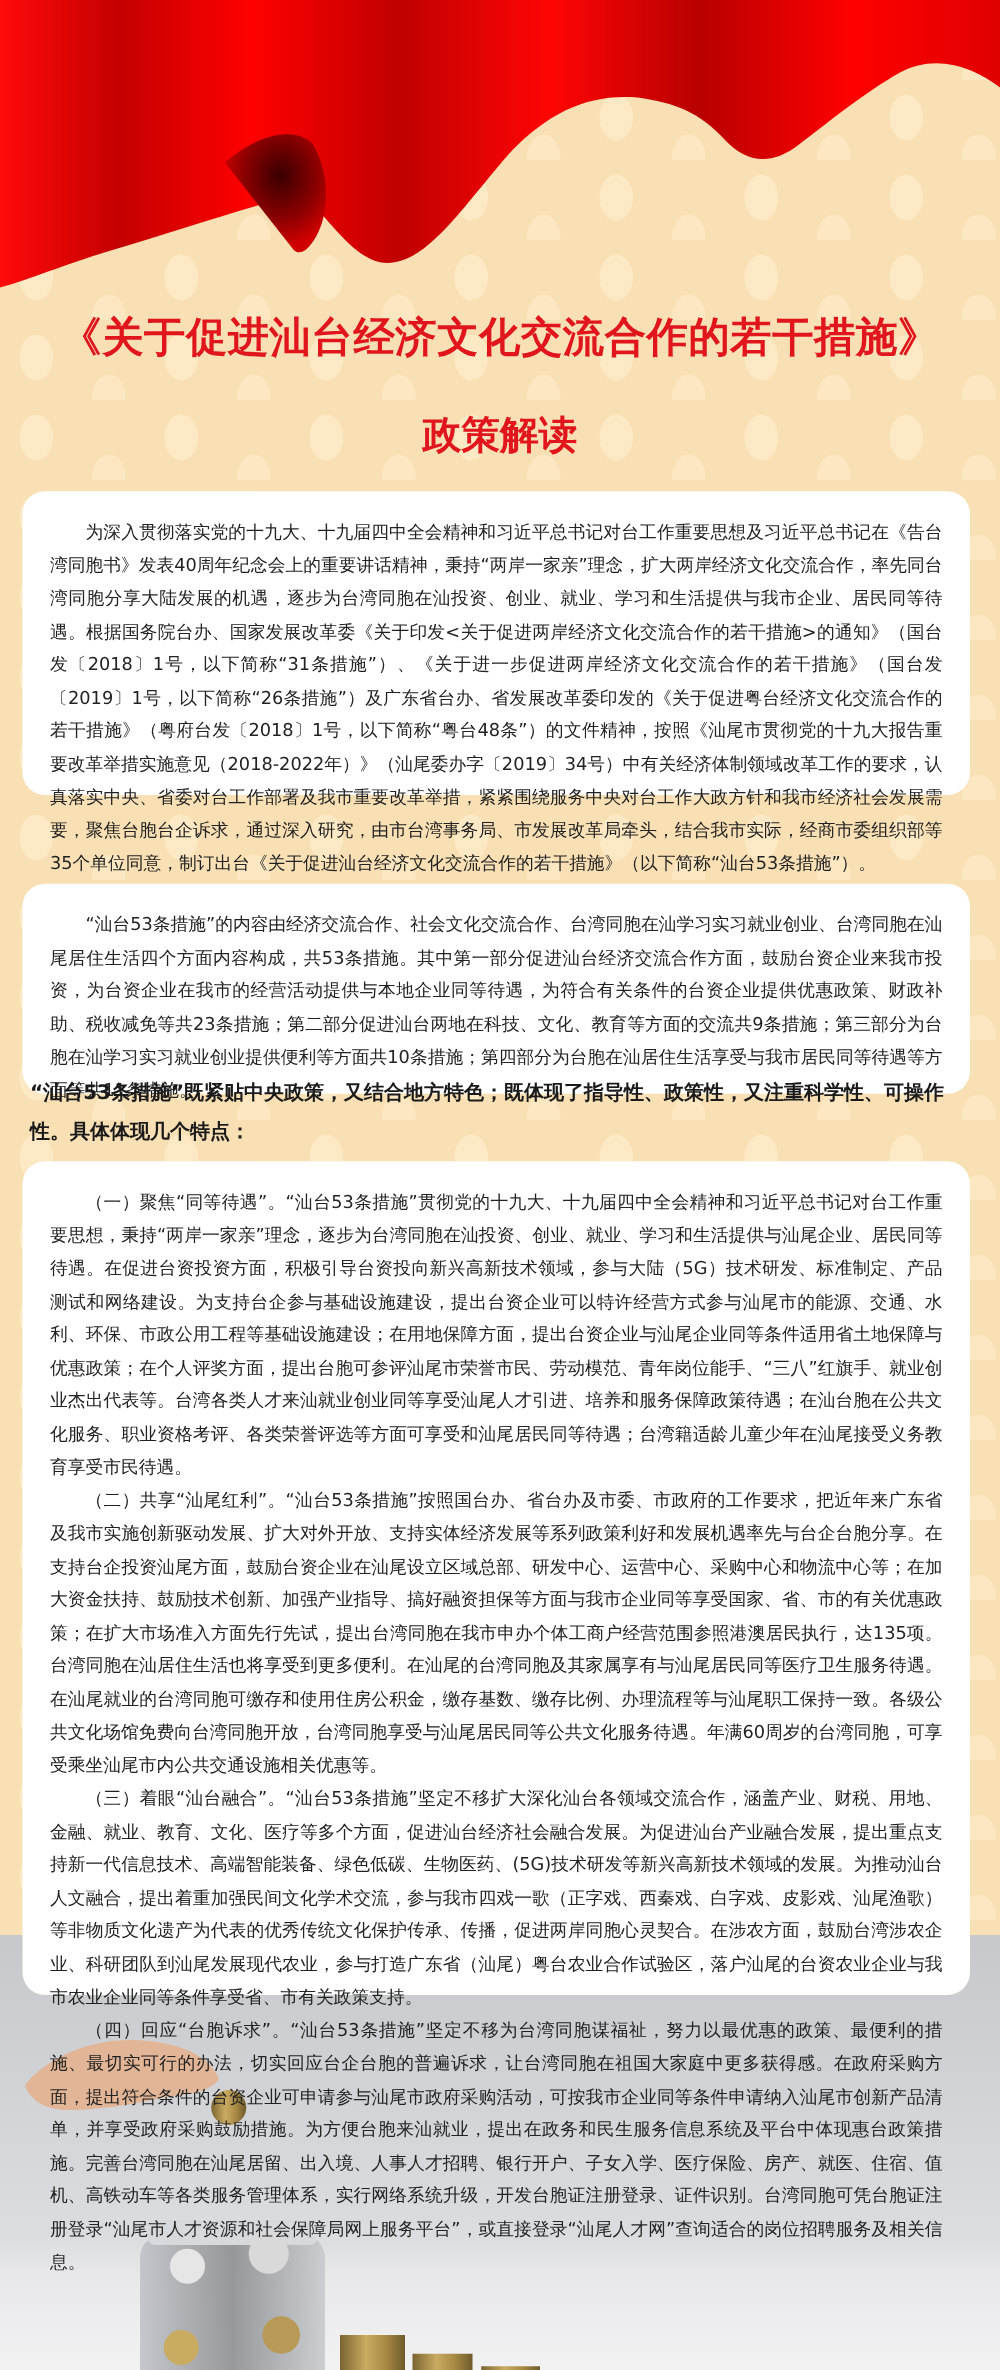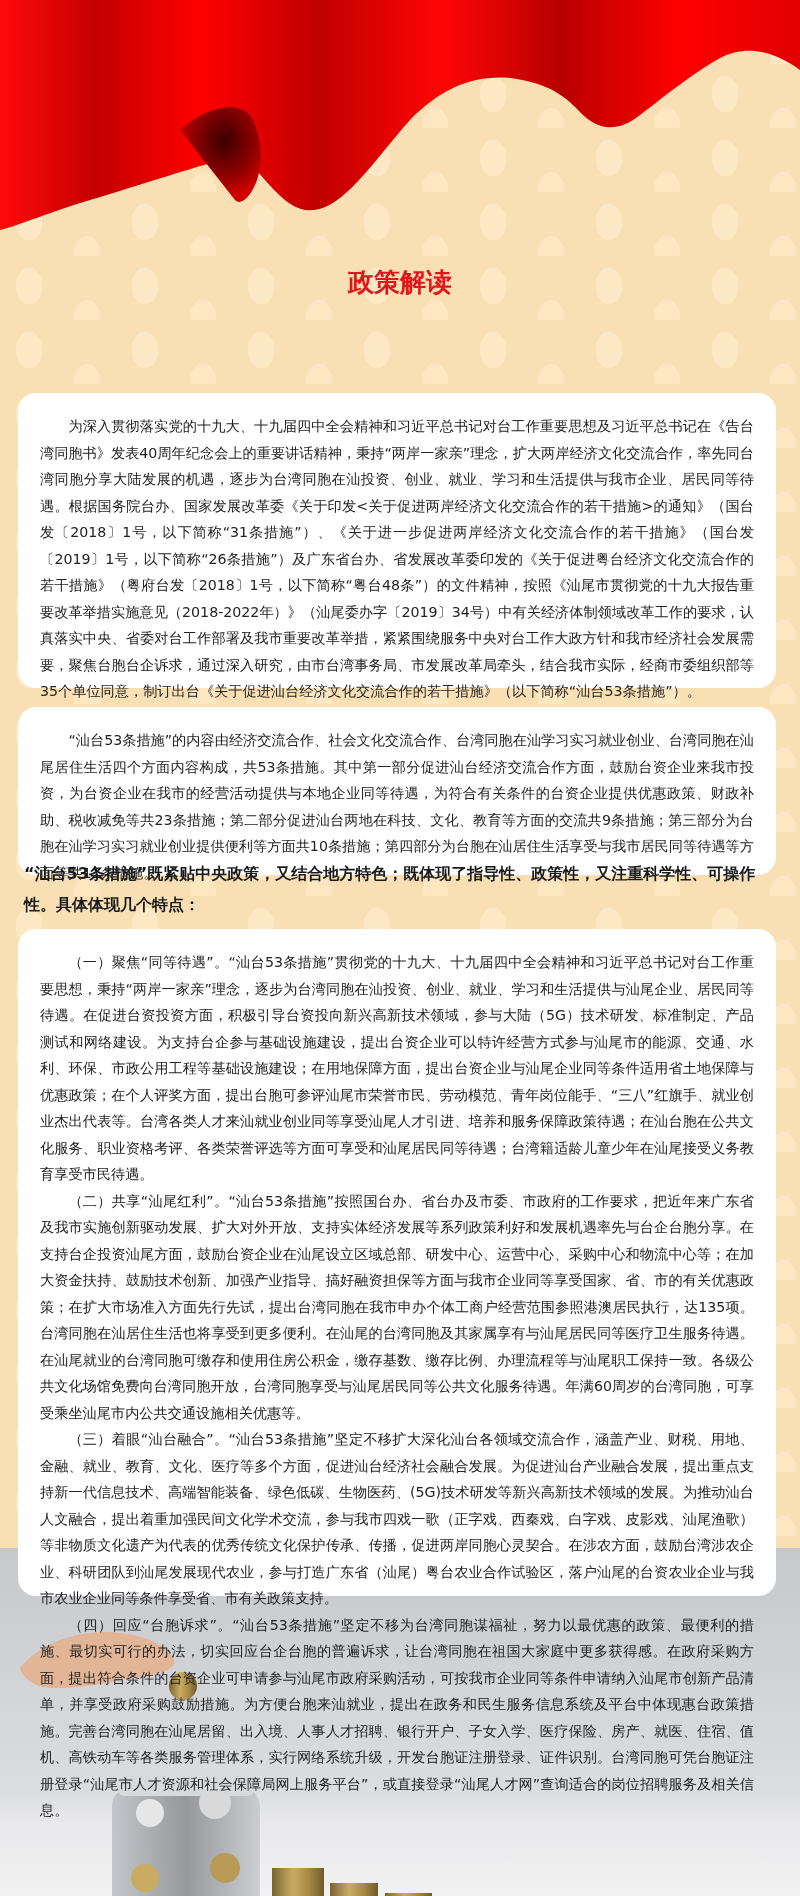--- a/index.html
+++ b/index.html
@@ -21,30 +21,30 @@
       z-index: 0;
     }
     .banner {
       position: absolute; left: 0; top: 0; width: 800px; height: 240px; z-index: 1;
     }
     .title-block {
       position: absolute; left: 0; top: 245px; width: 800px; z-index: 2;
       text-align: center; color: #e0161c; font-weight: bold;
     }
     .title-line1 { font-size: 33px; line-height: 50px; letter-spacing: 0.5px; }
-    .title-line2 { font-size: 26px; line-height: 50px; margin-top: 12px; }
+    .title-line2 { font-size: 31px; line-height: 50px; margin-top: 28px; }
     .card {
       position: absolute; left: 18px; width: 758px; z-index: 3;
       background: #ffffff; border-radius: 18px;
       padding: 20px 22px 20px 22px;
       font-size: 14.2px; line-height: 26.5px; color: #222;
       text-align: justify;
     }
     .card p { text-indent: 2em; }
-    .card1 { top: 393px; height: 295px; }
+    .card1 { top: 393px; height: 243px; }
     .card2 { top: 707px; height: 168px; }
     .card3 { top: 929px; height: 667px; }
     .highlight {
       position: absolute; left: 24px; width: 760px; top: 858px; z-index: 3;
       font-size: 16px; line-height: 31px; font-weight: bold; color: #1a1a1a;
     }
     .bottom-photo {
       position: absolute; left: 0; top: 1548px; width: 800px; height: 348px; z-index: 1;
       background: linear-gradient(180deg, #c7c8cc 0%, #d3d4d8 40%, #dcdde0 70%, #e8e8ea 78%, #f2f2f3 100%);
     }
@@ -73,20 +73,21 @@
         <stop offset="0.6" stop-color="#8a0000"></stop>
         <stop offset="1" stop-color="#d00000"></stop>
       </radialGradient>
     </defs>
     <path d="M0,0 L800,0 L800,70 C780,55 750,42 720,58 C690,75 660,100 640,115 C615,135 595,128 580,112 C560,90 540,82 510,78 C470,75 440,90 410,120 C370,165 340,215 305,210 C280,205 265,175 240,155 C200,165 140,185 90,200 C50,212 20,225 0,230 Z" fill="url(#rg1)"></path>
     <path d="M180,130 C205,108 235,100 250,115 C265,140 262,170 255,185 C248,200 240,205 235,200 Z" fill="url(#fold)"></path>
   </svg>
 </div>
 
 <div class="title-block">
+  <div class="title-line1">《关于促进汕台经济文化交流合作的若干措施》</div>
   <div class="title-line2">政策解读</div>
 </div>
 
 <div class="card card1">
   <p>为深入贯彻落实党的十九大、十九届四中全会精神和习近平总书记对台工作重要思想及习近平总书记在《告台湾同胞书》发表40周年纪念会上的重要讲话精神，秉持“两岸一家亲”理念，扩大两岸经济文化交流合作，率先同台湾同胞分享大陆发展的机遇，逐步为台湾同胞在汕投资、创业、就业、学习和生活提供与我市企业、居民同等待遇。根据国务院台办、国家发展改革委《关于印发&lt;关于促进两岸经济文化交流合作的若干措施&gt;的通知》（国台发〔2018〕1号，以下简称“31条措施”）、《关于进一步促进两岸经济文化交流合作的若干措施》（国台发〔2019〕1号，以下简称“26条措施”）及广东省台办、省发展改革委印发的《关于促进粤台经济文化交流合作的若干措施》（粤府台发〔2018〕1号，以下简称“粤台48条”）的文件精神，按照《汕尾市贯彻党的十九大报告重要改革举措实施意见（2018-2022年）》（汕尾委办字〔2019〕34号）中有关经济体制领域改革工作的要求，认真落实中央、省委对台工作部署及我市重要改革举措，紧紧围绕服务中央对台工作大政方针和我市经济社会发展需要，聚焦台胞台企诉求，通过深入研究，由市台湾事务局、市发展改革局牵头，结合我市实际，经商市委组织部等35个单位同意，制订出台《关于促进汕台经济文化交流合作的若干措施》（以下简称“汕台53条措施”）。</p>
 </div>
 
 <div class="card card2">
   <p>“汕台53条措施”的内容由经济交流合作、社会文化交流合作、台湾同胞在汕学习实习就业创业、台湾同胞在汕尾居住生活四个方面内容构成，共53条措施。其中第一部分促进汕台经济交流合作方面，鼓励台资企业来我市投资，为台资企业在我市的经营活动提供与本地企业同等待遇，为符合有关条件的台资企业提供优惠政策、财政补助、税收减免等共23条措施；第二部分促进汕台两地在科技、文化、教育等方面的交流共9条措施；第三部分为台胞在汕学习实习就业创业提供便利等方面共10条措施；第四部分为台胞在汕居住生活享受与我市居民同等待遇等方面等共11条措施。</p>
 </div>

